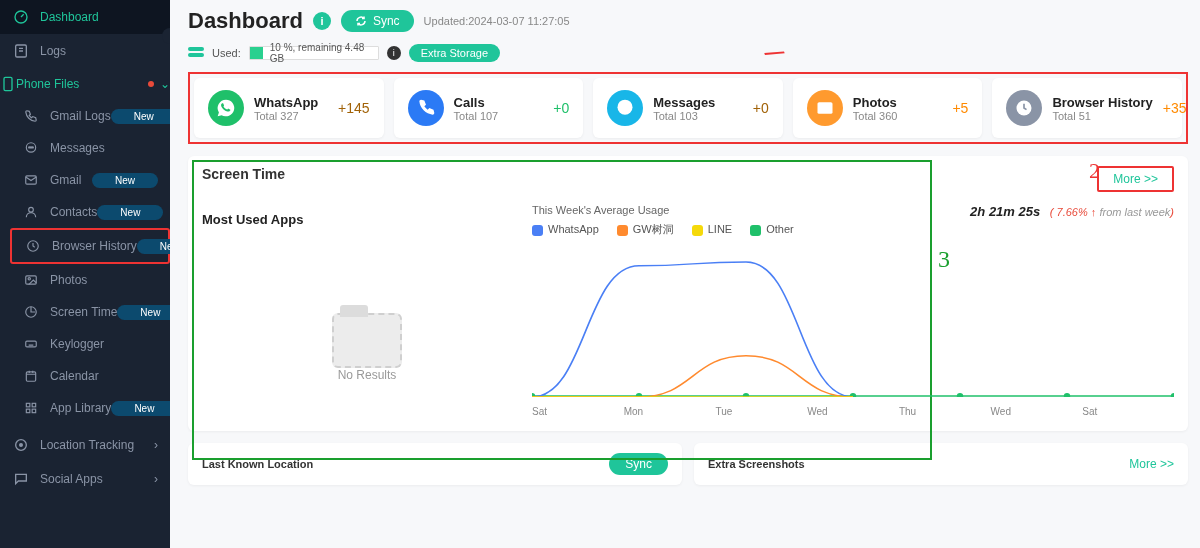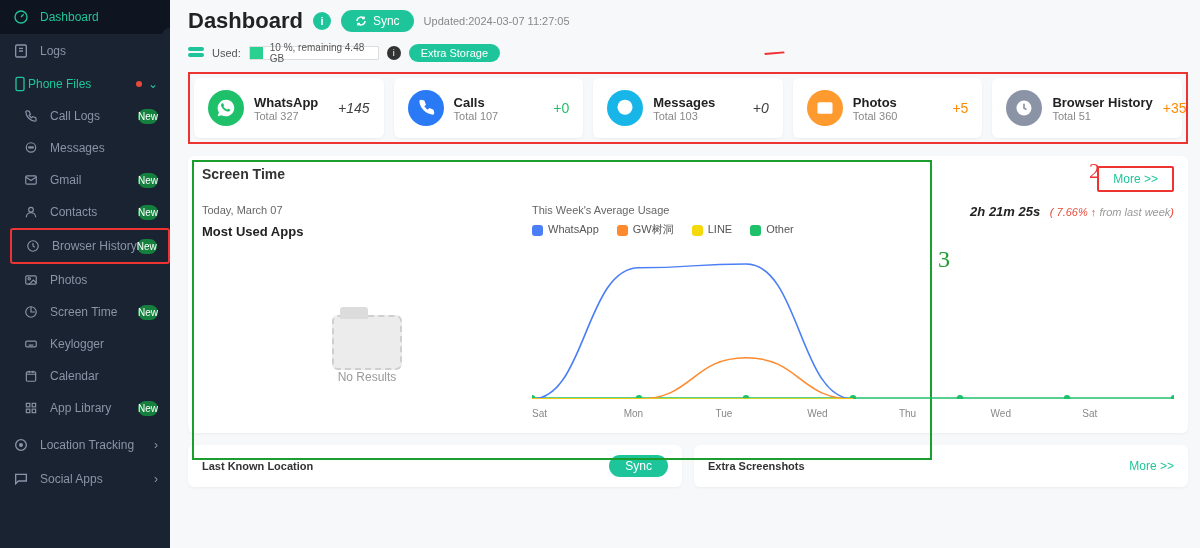--- a/index.html
+++ b/index.html
@@ -7,25 +7,25 @@
 .app { display: flex; height: 100%; }
 
 
 .sidebar { width: 170px; background: #1a2332; color: #8a94a6; display: flex; flex-direction: column; font-size: 12px; overflow: hidden; position: relative; }
 .sidebar::after { content:""; position:absolute; top:28px; right:-8px; width:16px; height:16px; background:#1a2332; border-radius:50%; }
 .sb-item { display: flex; align-items: center; padding: 7px 12px; cursor: pointer; position: relative; }
 .sb-item.top { padding: 8px 12px; }
 .sb-item.active-green { color: #1fc59a; background: #0e1521; }
 .sb-item .icon { width: 18px; height: 18px; margin-right: 10px; display:flex; align-items:center; justify-content:center; flex-shrink:0; }
 .sb-item .label { flex: 1; white-space: nowrap; }
-.sb-group-header { display: flex; align-items: center; padding: 8px 12px; color: #1fc59a; position: relative; }
+.sb-group-header { display: flex; align-items: center; padding: 8px 0; color: #1fc59a; position: relative; }
 .sb-group-header .dot { width:6px; height:6px; border-radius:50%; background:#e84a3a; margin-right:4px; }
 .sb-group-header .chev { color:#1fc59a; }
 .sb-sub { padding-left: 10px; }
-.badge-new { background: #15803d; color: #fff; font-size: 10px; padding: 2px 0; border-radius: 10px; margin-left: auto; }
+.badge-new { background: #0c4a6e; color: #fff; font-size: 10px; padding: 2px 23px; border-radius: 10px; margin-left: auto; }
 .sb-item.highlighted { border: 2px solid #e33; border-radius: 3px; }
 .sb-chevron { margin-left:auto; color:#8a94a6; }
 
 
 .main { flex:1; padding: 8px 12px 0 18px; overflow:auto; background:#f7f8fa; }
 .hdr { display:flex; align-items:center; gap:10px; }
 .h1 { font-size: 22px; font-weight:600; color:#222; }
 .info-circ { width:18px;height:18px;border-radius:50%;background:#1fc59a;color:#fff;display:flex;align-items:center;justify-content:center;font-size:11px;font-weight:700; }
 .btn-sync { background:#1fc59a; color:#fff; border:none; border-radius:14px; padding:4px 14px; font-size:12px; display:flex; align-items:center; gap:6px; cursor:pointer; }
 .updated { font-size:11px; color:#888; }
@@ -42,21 +42,21 @@
 
 
 .cards-wrap { border:2px solid #e33; margin-top:10px; padding:4px; position:relative; }
 .cards { display:flex; gap:10px; }
 .card { flex:1; background:#fff; border-radius:6px; box-shadow:0 1px 3px rgba(0,0,0,.05); padding:12px 14px; display:flex; align-items:center; gap:10px; min-width:0; }
 .card .cicon { width:36px;height:36px;border-radius:50%;display:flex;align-items:center;justify-content:center;flex-shrink:0; }
 .card .ctitle { font-size:13px; font-weight:600; color:#222; white-space:nowrap; }
 .card .csub { font-size:11px; color:#888; }
 .card .cdelta { margin-left:auto; font-size:14px; font-weight:500; }
 .c-green{background:#1fc06a;} .c-blue{background:#2b7af5;} .c-cyan{background:#18b6e8;} .c-orange{background:#ff9a2e;} .c-grey{background:#8a94a6;}
-.d-blue{color:#404040;font-style:italic;} .d-green{color:#1fc06a;} .d-orange{color:#ff8a00;}
+.d-blue{color:#a16207;} .d-green{color:#1fc06a;} .d-orange{color:#ff8a00;}
 
 
 .panel { background:#fff; border-radius:6px; box-shadow:0 1px 3px rgba(0,0,0,.05); margin-top:12px; padding:10px 14px 14px; position:relative; }
 .st-border { position:absolute; border:2px solid #1a9f2e; top:4px; left:4px; width:740px; height:300px; pointer-events:none; }
 .st-head { display:flex; align-items:flex-start; }
 .st-title { font-size:14px; font-weight:700; }
 .more-btn { margin-left:auto; border:2px solid #e33; color:#1fc59a; background:#fff; padding:4px 14px; font-size:12px; cursor:pointer; border-radius:2px; }
 .annot-2 { position:absolute; right:88px; top:2px; color:#e33; font-size:22px; font-family:"Comic Sans MS",cursive; }
 .annot-3 { position:absolute; left:750px; top:90px; color:#1a9f2e; font-size:24px; font-family:"Comic Sans MS",cursive; }
 
@@ -127,21 +127,21 @@
       </span>
     </div>
 
     <div class="sb-sub" id="sb-sub">
         <div class="sb-item">
           <span class="icon">
             <svg width="14" height="14" viewBox="0 0 24 24" fill="none" stroke="currentColor" stroke-width="2">
               <path d="M5 3l4 1 2 5-2 2a12 12 0 0 0 4 4l2-2 5 2 1 4c0 1-1 2-2 2A18 18 0 0 1 3 5c0-1 1-2 2-2z"></path>
             </svg>
           </span>
-          <span class="label">Call Logs</span>
+          <span class="label">Gmail Logs</span>
           <span class="badge-new">New</span>
         </div>
         <div class="sb-item">
           <span class="icon">
             <svg width="14" height="14" viewBox="0 0 24 24" fill="none" stroke="currentColor" stroke-width="2">
               <circle cx="12" cy="11" r="8"></circle>
               <circle cx="9" cy="11" r="1" fill="currentColor"></circle>
               <circle cx="12" cy="11" r="1" fill="currentColor"></circle>
               <circle cx="15" cy="11" r="1" fill="currentColor"></circle>
             </svg>
@@ -352,21 +352,20 @@
       <div class="annot-2">2</div>
       <div class="annot-3">3</div>
 
       <div class="st-head">
         <div class="st-title">Screen Time</div>
         <button class="more-btn">More &gt;&gt;</button>
       </div>
 
       <div class="st-row2">
         <div class="st-col1">
-          <div>Today, March 07</div>
           <div class="most-title">Most Used Apps</div>
         </div>
         <div class="st-col2">
           <div>This Week's Average Usage</div>
           <div class="legend" id="legend">
               <span><span class="sw" style="background:#4a7ff5"></span>WhatsApp</span>
               <span><span class="sw" style="background:#ff8a2e"></span>GW树洞</span>
               <span><span class="sw" style="background:#f5d90a"></span>LINE</span>
               <span><span class="sw" style="background:#1fc06a"></span>Other</span>
             </div>

